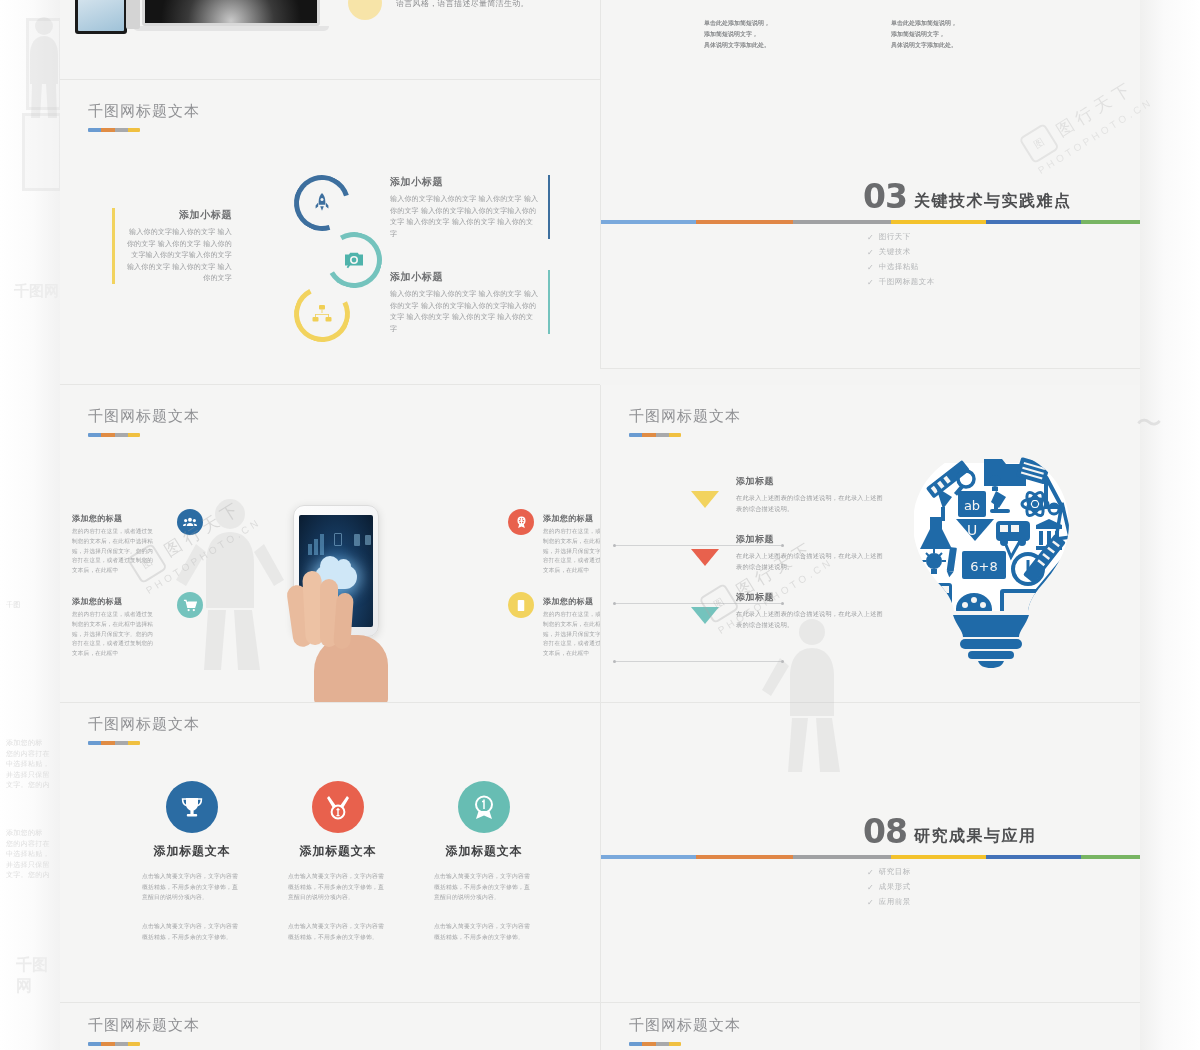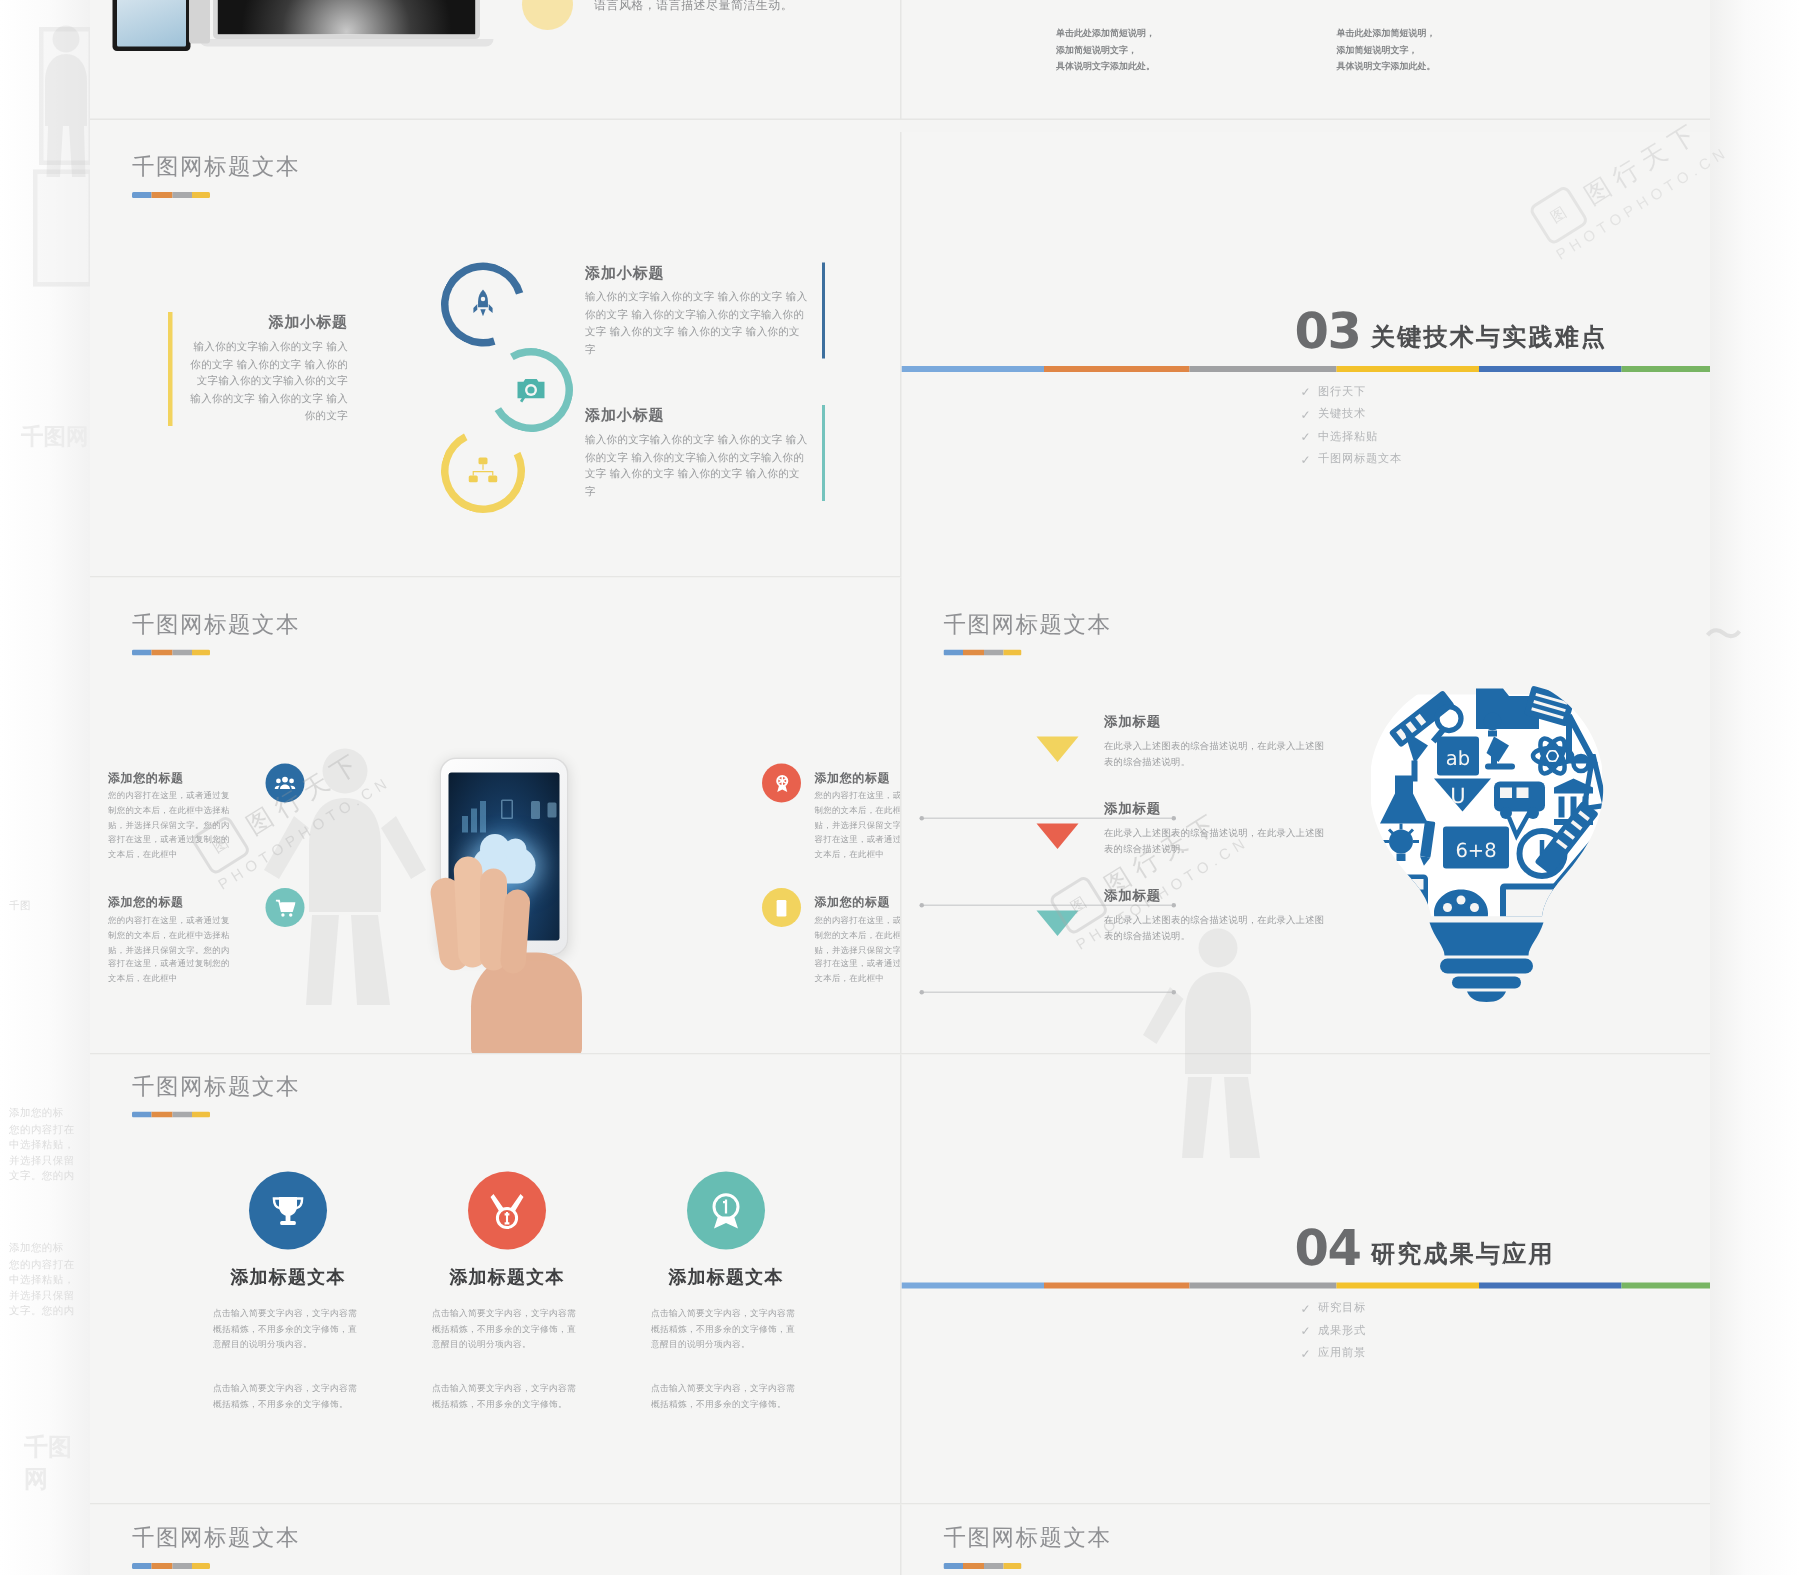--- a/index.html
+++ b/index.html
@@ -269,21 +269,21 @@
       <div class="blk-r" style="left:330px;top:95px;width:160px;">
         <div class="tx-head">添加小标题</div>
         <div class="tx-body">输入你的文字输入你的文字  输入你的文字  输入你的文字  输入你的文字输入你的文字输入你的文字  输入你的文字  输入你的文字 输入你的文字</div>
       </div>
       <div class="blk-r teal" style="left:330px;top:190px;width:160px;">
         <div class="tx-head">添加小标题</div>
         <div class="tx-body">输入你的文字输入你的文字  输入你的文字  输入你的文字  输入你的文字输入你的文字输入你的文字  输入你的文字  输入你的文字 输入你的文字</div>
       </div>
     </div>
 
-    <div class="slide col-r" style="top:88px;height:305px;">
+    <div class="slide col-r" style="top:64px;height:305px;">
       <div class="sec-num" style="left:262px;top:113px;">03</div>
       <div class="sec-name" style="left:313px;top:127px;">关键技术与实践难点</div>
       <div class="sec-bar" style="top:156px;">
         <i class="sb1"></i>
           <i class="sb2"></i>
           <i class="sb3"></i>
           <i class="sb4"></i>
           <i class="sb5"></i>
           <i class="sb6"></i>
       </div>
@@ -656,21 +656,21 @@
           <path d="M13 5.6v9.4M11 7.4h2" stroke="#fff" stroke-width="1.5" fill="none"></path>
           <path d="M7.6 17 5 25l8-3.6L21 25l-2.6-8z"></path>
         </svg>
       </div>
       <div class="aw-title" style="left:364px;top:140px;">添加标题文本</div>
       <div class="aw-body" style="left:374px;top:168px;">点击输入简要文字内容，文字内容需概括精炼，不用多余的文字修饰，直意醒目的说明分项内容。</div>
       <div class="aw-body" style="left:374px;top:218px;">点击输入简要文字内容，文字内容需概括精炼，不用多余的文字修饰。</div>
     </div>
 
     <div class="slide col-r" style="top:703px;height:300px;">
-      <div class="sec-num" style="left:262px;top:109px;">04</div>
+      <div class="sec-num" style="left:262px;top:109px;">08</div>
       <div class="sec-name" style="left:313px;top:123px;">研究成果与应用</div>
       <div class="sec-bar" style="top:152px;">
         <i class="sb1"></i>
           <i class="sb2"></i>
           <i class="sb3"></i>
           <i class="sb4"></i>
           <i class="sb5"></i>
           <i class="sb6"></i>
       </div>
       <div class="sec-list" style="left:266px;top:164px;">

